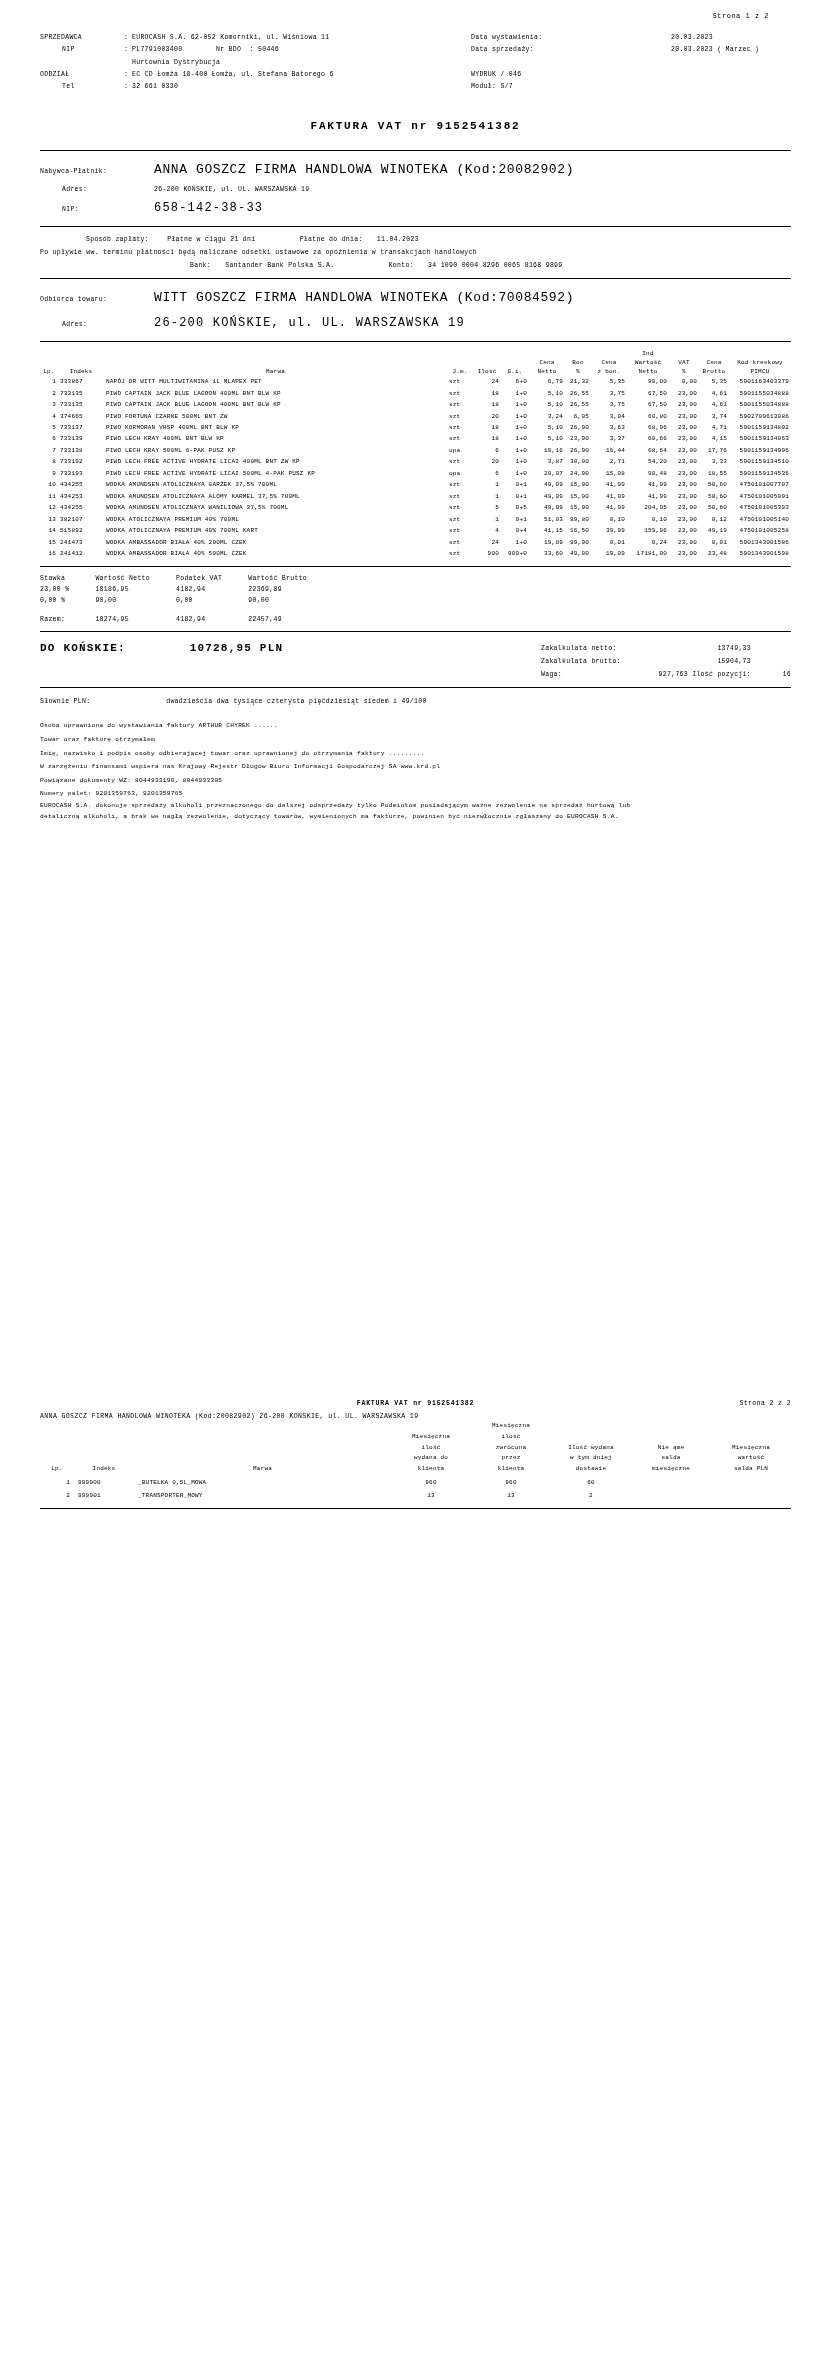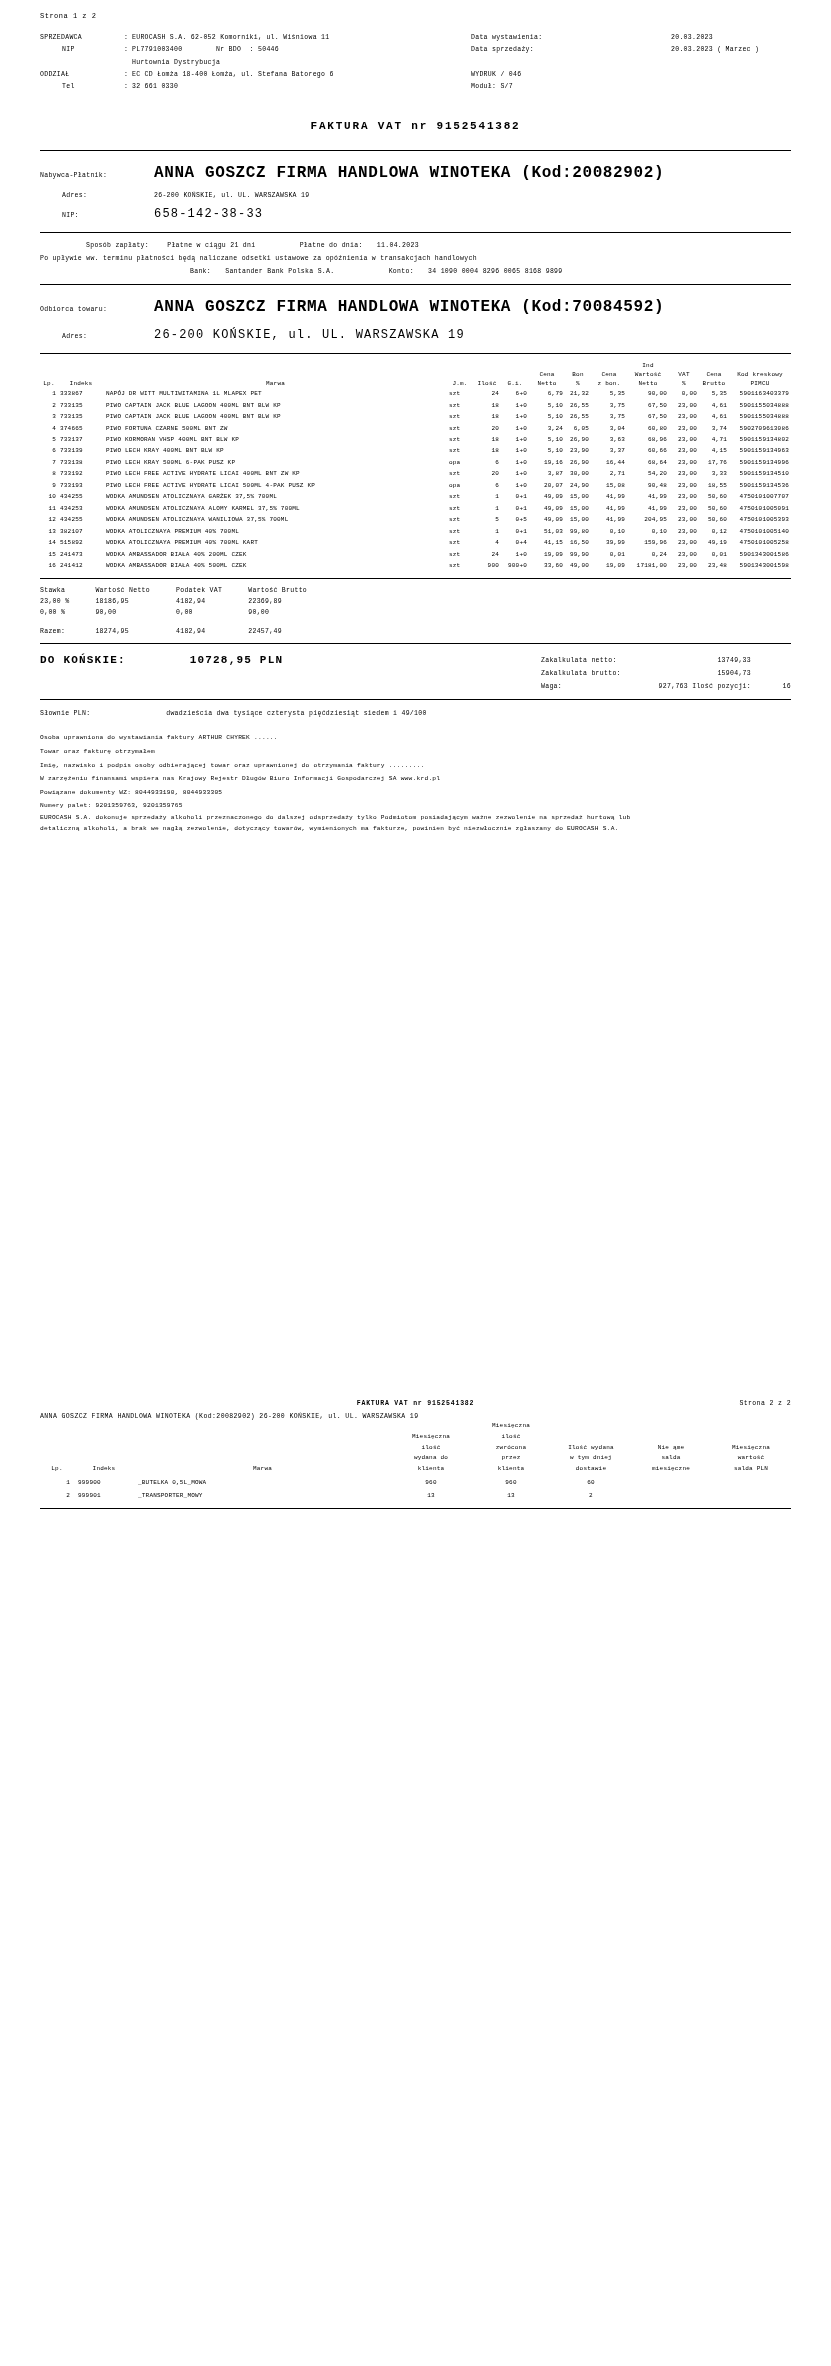--- a/index.html
+++ b/index.html
@@ -16,21 +16,21 @@
   .page {
     position: relative;
     width: 831px;
     box-sizing: border-box;
     padding: 0 40px;
   }
   .page1 { height: 1400px; }
   .page2 { height: 966px; }
 
   .pagenum {
-    text-align: left;
+    text-align: right;
     font-size: 7px;
     padding-top: 12px;
     padding-right: 22px;
     letter-spacing: 0.5px;
   }
 
   .hdr {
     margin-top: 12px;
     font-size: 6.5px;
     line-height: 1.9;
@@ -57,23 +57,23 @@
 
   .party {
     font-size: 6.5px;
     line-height: 2.0;
     letter-spacing: 0.3px;
   }
   .party table { border-collapse: collapse; width: 100%; }
   .party td { padding: 0; vertical-align: baseline; }
   .party .k { width: 92px; white-space: nowrap; }
   .party .big {
-    font-size: 16px;
+    font-size: 13px;
     letter-spacing: 0.6px;
-    font-weight: bold;
+    font-weight: normal;
   }
   .party .big2 {
     font-size: 12px;
     letter-spacing: 1.2px;
     margin-left: 24px;
   }
 
   .paymeta {
     font-size: 6.5px;
     line-height: 2.0;
@@ -296,21 +296,21 @@
     </div>
   </div>
 
   <hr class="rule">
 
   <div class="party">
     <table>
       <tbody>
           <tr>
         <td class="k">Odbiorca towaru:</td>
-        <td class="big">ANNA GOSZCZ FIRMA HANDLOWA WINOTEKA  (Kod:70084592)</td>
+        <td class="big">WITT GOSZCZ FIRMA HANDLOWA WINOTEKA  (Kod:70084592)</td>
       </tr>
       <tr>
         <td class="k" style="padding-left:22px">Adres:</td>
         <td class="big2">26-200 KOŃSKIE, ul. UL. WARSZAWSKA 19</td>
       </tr>
     </tbody>
       </table>
   </div>
 
   <hr class="rule">

